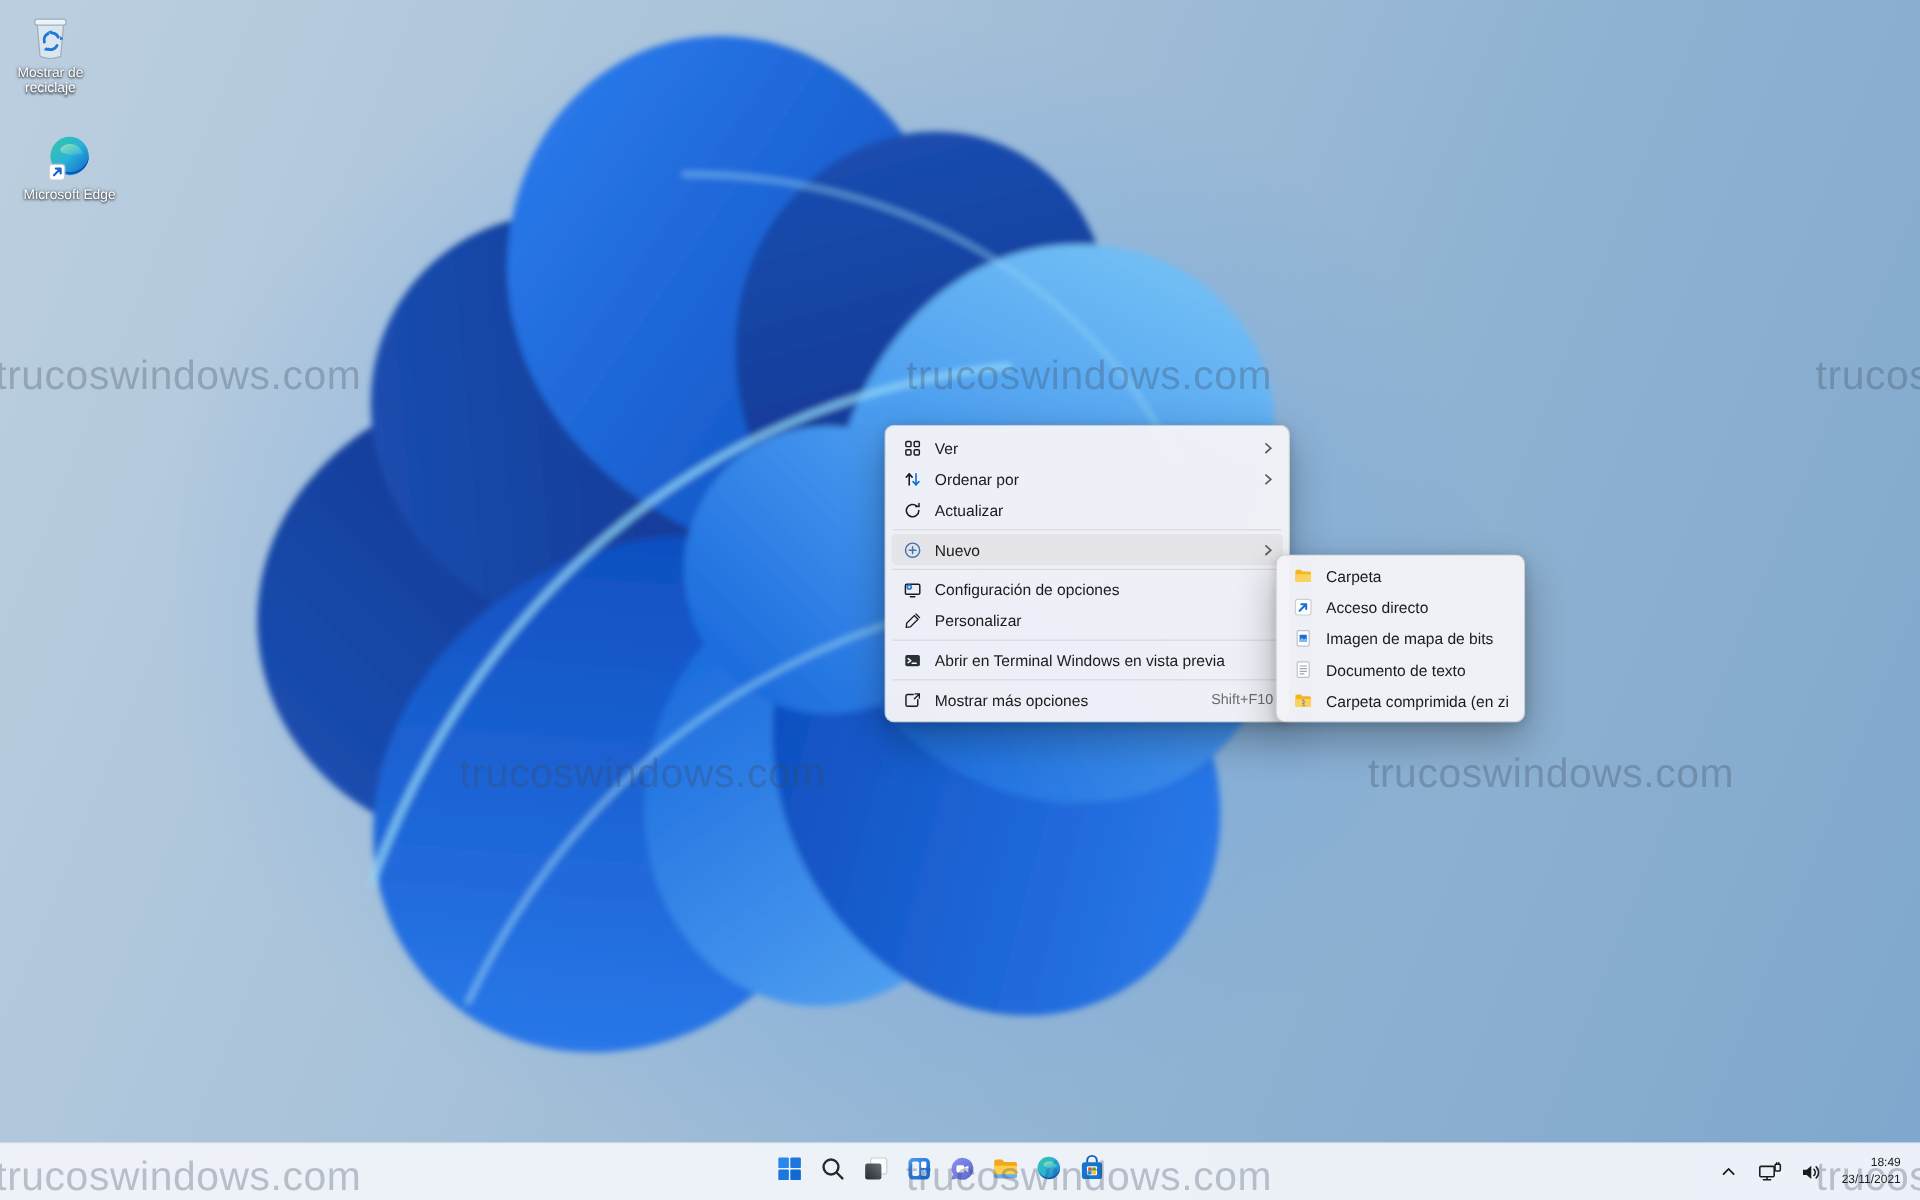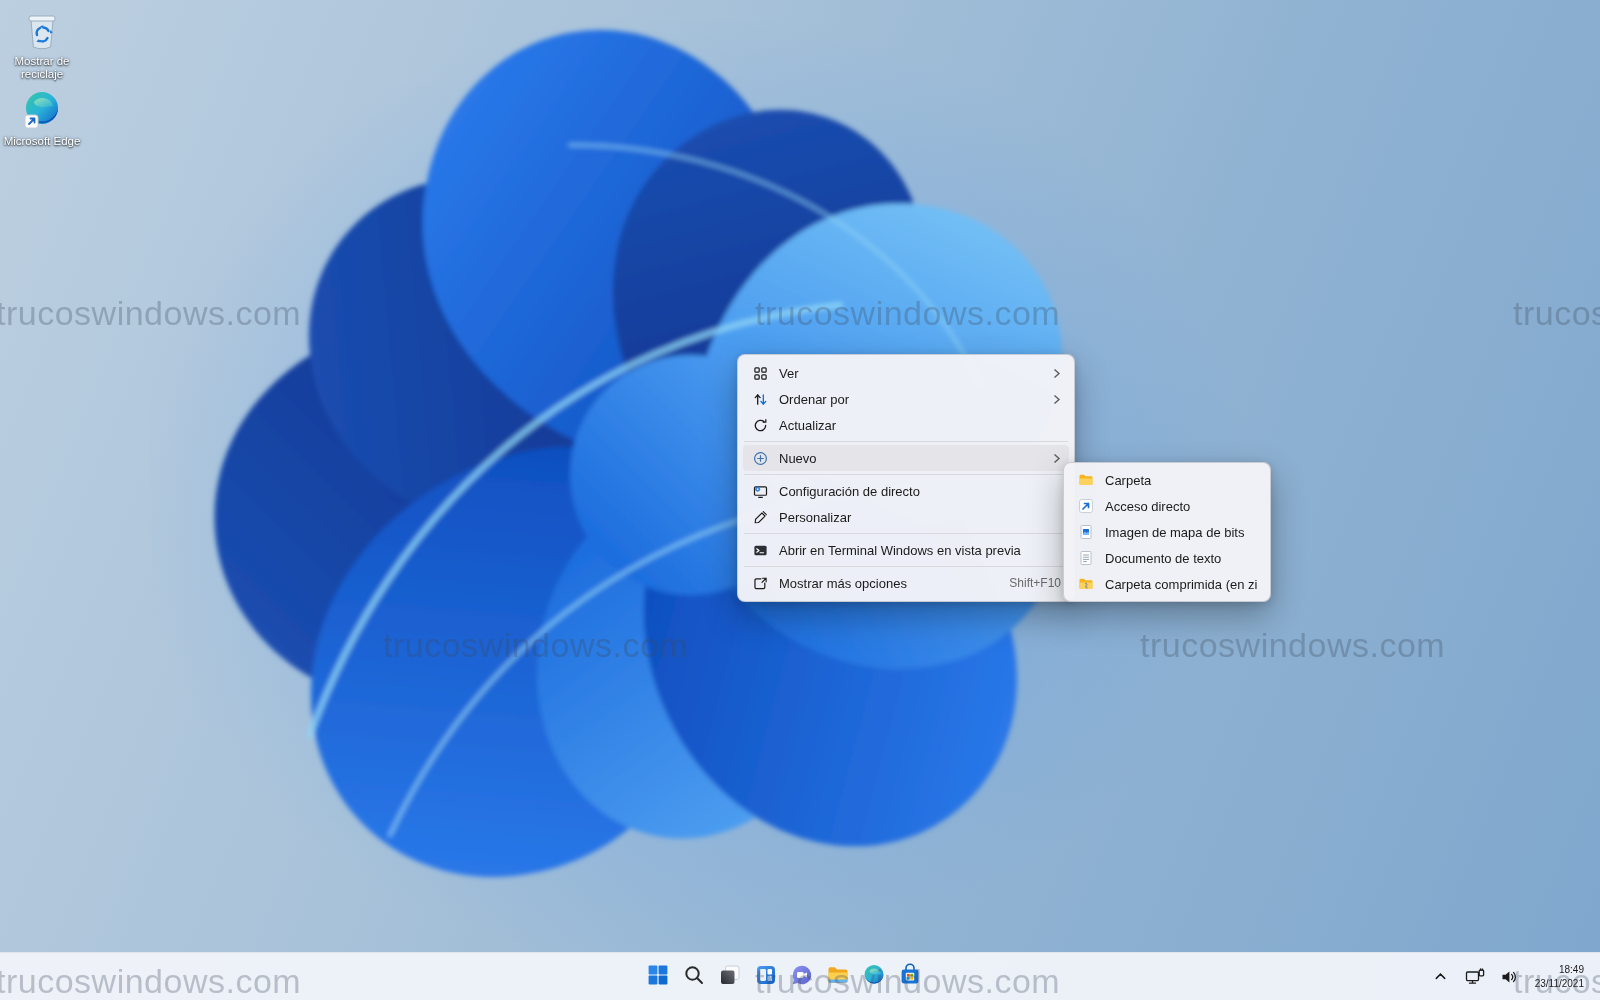--- a/index.html
+++ b/index.html
@@ -114,21 +114,21 @@
       <g fill="#1d79d8">
         <path d="M18 18.2 l3.4 -1 l-1 3.4 z"></path>
         <path d="M27.9 25.5 l0.4 -3.5 l2.6 2.4 z"></path>
         <path d="M16.9 31.2 l-2.6 2.4 l3.4 1 z"></path>
       </g>
     </svg>
   </span>
   <span class="dlabel">Mostrar de reciclaje</span>
 </div>
 
-<div class="dicon" style="left:0px;top:88px;">
+<div class="dicon" style="left:0px;top:110px;padding-left:16px;">
   <span class="glyph">
     <svg width="42" height="42" viewBox="0 0 42 42">
       <defs>
         <linearGradient id="eg1" x1="0" y1="0" x2="1" y2="1">
           <stop offset="0" stop-color="#35c7a5"></stop>
             <stop offset=".5" stop-color="#2bb3d8"></stop>
           <stop offset="1" stop-color="#0d62c9"></stop>
         </linearGradient>
         <linearGradient id="eg2" x1="0" y1="0" x2="1" y2="1">
           <stop offset="0" stop-color="#9ee8b8"></stop>
@@ -216,21 +216,21 @@
 
   <div class="mi">
     <span class="ic">
       <svg width="15" height="15" viewBox="0 0 16 16" fill="none">
         <rect x="1.6" y="3" width="12.8" height="9" rx="1.2" stroke="#1b1b1b" stroke-width="1.3"></rect>
         <path d="M6 14.2 h4" stroke="#1b1b1b" stroke-width="1.3" stroke-linecap="round"></path>
         <circle cx="5" cy="5.6" r="2.6" fill="#2f7cd6"></circle>
         <circle cx="5" cy="5.6" r="1" fill="#eaf2fb"></circle>
       </svg>
       </span>
-    <span class="lbl">Configuración de directo</span>
+    <span class="lbl">Configuración de opciones</span>
   </div>
 
   <div class="mi">
     <span class="ic">
       <svg width="15" height="15" viewBox="0 0 16 16" fill="none" stroke="#1b1b1b" stroke-width="1.2" stroke-linecap="round">
         <path d="M9.5 3.2 L12.8 6.5 L6 13.3 L2.4 13.6 L2.7 10 Z"></path>
         <path d="M11 1.8 L14.2 5"></path>
       </svg>
       </span>
     <span class="lbl">Personalizar</span>

